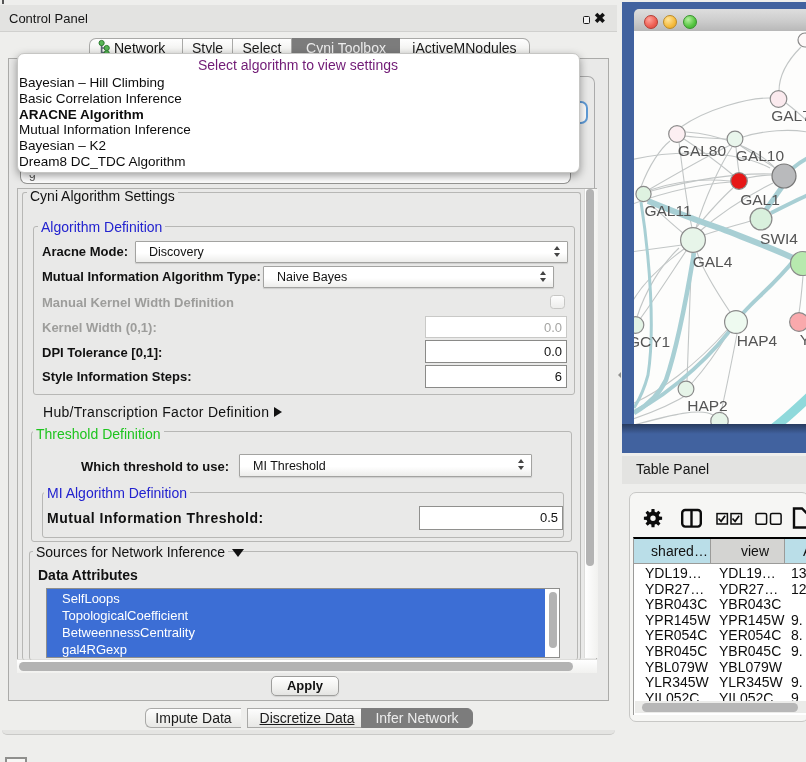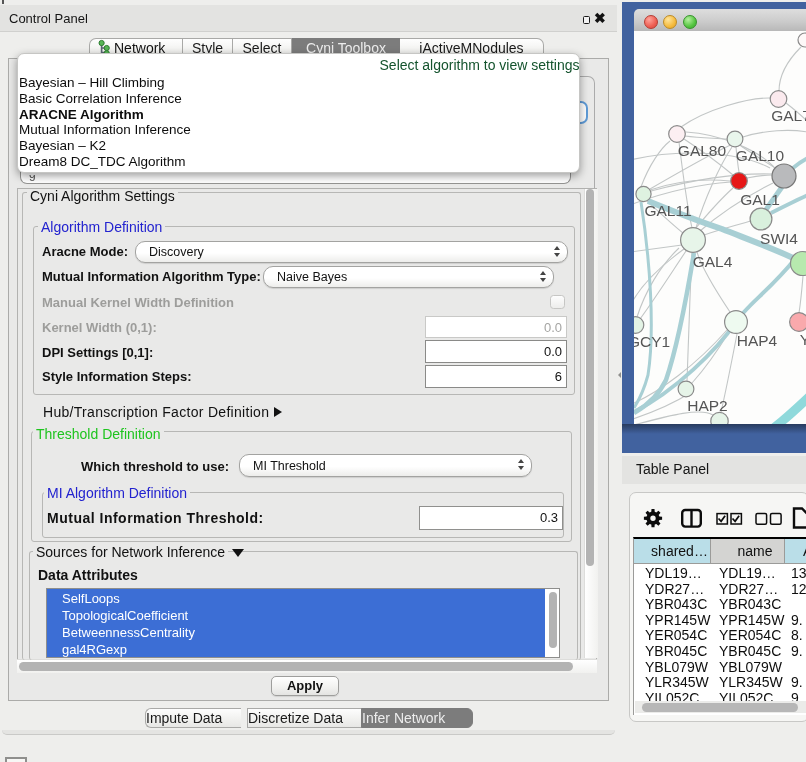--- a/index.html
+++ b/index.html
@@ -1,44 +1,44 @@
 <!DOCTYPE html>
 <html><head><meta charset="utf-8"><style>
 html,body{margin:0;padding:0}
 body{width:806px;height:762px;background:#eeeeec;font-family:"Liberation Sans",sans-serif;position:relative;overflow:hidden;font-size:13px;color:#111}
 .a{position:absolute}
 .b{font-weight:bold}
 .fs{position:absolute;border:1px solid #b7b7b5;border-radius:3px}
 .fl{position:absolute;background:#e9e9e8;padding:0 3px;font-size:14px;line-height:14px;white-space:nowrap}
-.combo{position:absolute;border:1px solid #a3a3a1;border-radius:10px;background:linear-gradient(180deg,#ffffff 0%,#ffffff 55%,#ededeb 100%);box-shadow:0 1px 1px rgba(0,0,0,0.12)}
+.combo{position:absolute;border:1px solid #a3a3a1;border-radius:1px;background:linear-gradient(180deg,#ffffff 0%,#ffffff 55%,#ededeb 100%);box-shadow:0 1px 1px rgba(0,0,0,0.12)}
 .combo .ct{position:absolute;left:13px;top:0;bottom:0;display:flex;align-items:center;font-size:12.5px;color:#111}
 .arr{position:absolute;width:0;height:0}
 .up{border-left:3.5px solid transparent;border-right:3.5px solid transparent;border-bottom:4.5px solid #444}
 .dn{border-left:3.5px solid transparent;border-right:3.5px solid transparent;border-top:4.5px solid #444}
 .tf{position:absolute;background:#fff;font-size:13px;text-align:right;line-height:21px;padding-right:4px;box-sizing:border-box}
 .lb{position:absolute;font-size:13px;line-height:13px;white-space:nowrap}
 .tab{position:absolute;top:38px;height:21px;background:linear-gradient(180deg,#fefefe,#f2f2f0 60%,#e9e9e7);border:1px solid #a9a9a7;box-sizing:border-box;font-size:14px;text-align:center;line-height:19px;color:#1a1a1a}
-.btab{position:absolute;top:707.5px;height:20.5px;background:linear-gradient(180deg,#fdfdfd,#f0f0ee 60%,#e7e7e5);border:1px solid #a9a9a7;box-sizing:border-box;font-size:14px;text-align:left;line-height:19px;color:#1a1a1a}
+.btab{position:absolute;top:707.5px;height:20.5px;background:linear-gradient(180deg,#fdfdfd,#f0f0ee 60%,#e7e7e5);border:1px solid #a9a9a7;box-sizing:border-box;font-size:14px;text-align:center;line-height:19px;color:#1a1a1a}
 .thumb{position:absolute;background:#b3b3b3;border-radius:4.5px}
 </style></head><body>
 
 <div class="a" style="left:2px;top:0;width:2px;height:4px;background:#555"></div>
 
 <div class="a" style="left:0;top:5px;width:617px;height:26px;background:#e3e3e1;border-bottom:1px solid #d0d0ce"></div>
 <div class="lb" style="left:9px;top:12px;font-size:13px;color:#151515">Control Panel</div>
 <div class="a" style="left:582.5px;top:15.5px;width:5.5px;height:6px;border:1.5px solid #1b1b1b;border-radius:1.5px;background:#f2f2f2"></div>
 <div class="lb b" style="left:594px;top:12px;font-size:14px;color:#111">✖</div>
 
 <div class="a" style="left:2px;top:730px;width:613px;height:4px;background:#e4e4e2;border-bottom:1px solid #c9c9c7;border-radius:0 0 7px 7px"></div>
 
 <div class="tab" style="left:89px;width:93px;border-radius:7px 0 0 0;border-right:none"></div>
 <div class="tab" style="left:182px;width:50px;border-right:none">Style</div>
 <div class="tab" style="left:232px;width:60px;">Select</div>
 <div class="tab" style="left:292px;width:108px;background:#7c7c7c;border-color:#7c7c7c;color:#ededed">Cyni Toolbox</div>
-<div class="tab" style="left:400px;width:144px;border-radius:0 7px 0 0;border-left:none">jActiveMNodules</div>
+<div class="tab" style="left:400px;width:130px;border-radius:0 7px 0 0;border-left:none">jActiveMNodules</div>
 <div class="lb" style="left:114px;top:42px;font-size:14px">Network</div>
 <svg class="a" style="left:97px;top:38px" width="16" height="18" viewBox="0 0 16 18">
  <path d="M4.6 6.5 L4.6 14.5 L9.5 14.5 M4.6 10 L9.5 10" stroke="#5a6472" stroke-width="1.6" fill="none"></path>
  <circle cx="4.6" cy="5" r="2.6" fill="#57b556" stroke="#2e7d32" stroke-width="1"></circle>
  <circle cx="9.7" cy="10" r="2.6" fill="#57b556" stroke="#2e7d32" stroke-width="1"></circle>
  <circle cx="9.7" cy="15.2" r="2.6" fill="#57b556" stroke="#2e7d32" stroke-width="1"></circle>
 </svg>
 
 <div class="a" style="left:8px;top:58px;width:601px;height:643px;background:#e9e9e8;border:1px solid #ababa9;box-sizing:border-box"></div>
 
@@ -72,21 +72,21 @@
  <i class="arr up" style="left:276px;top:4px"></i>
     <i class="arr dn" style="left:276px;top:11px"></i>
   </div>
 
 <div class="lb b" style="left:42px;top:296px;color:#9d9d9b">Manual Kernel Width Definition</div>
 <div class="a" style="left:550px;top:295px;width:13px;height:12px;border:1px solid #c6c6c4;border-radius:3.5px;background:linear-gradient(180deg,#fdfdfd,#ededeb)"></div>
 
 <div class="lb b" style="left:42px;top:321px;color:#9d9d9b">Kernel Width (0,1):</div>
 <div class="tf" style="left:425px;top:316px;width:142px;height:22px;border:1px solid #c9c9c7;color:#a5a5a3">0.0</div>
 
-<div class="lb b" style="left:42px;top:346px">DPI Settings [0,1]:</div>
+<div class="lb b" style="left:42px;top:346px">DPI Tolerance [0,1]:</div>
 <div class="tf" style="left:425px;top:340px;width:142px;height:23px;border:1px solid #8a8a88;color:#111">0.0</div>
 
 <div class="lb b" style="left:42px;top:370px">Style Information Steps:</div>
 <div class="tf" style="left:425px;top:365px;width:142px;height:23px;border:1px solid #8a8a88;color:#111">6</div>
 
 <div class="lb" style="left:43px;top:406px;font-size:14px;letter-spacing:0.3px">Hub/Transcription Factor Definition</div>
 <div class="arr a" style="left:274px;top:407px;border-top:5.5px solid transparent;border-bottom:5.5px solid transparent;border-left:8px solid #111"></div>
 
 <div class="fs" style="left:31px;top:431px;width:539px;height:109px"></div>
 <div class="fl" style="left:33px;top:427px;color:#1ec41e">Threshold Definition</div>
@@ -95,44 +95,44 @@
 <div class="combo" style="left:239px;top:454px;width:291px;height:21px">
     <span class="ct">MI Threshold</span>
  <i class="arr up" style="left:278px;top:4px"></i>
     <i class="arr dn" style="left:278px;top:11px"></i>
   </div>
 
 <div class="fs" style="left:42px;top:492px;width:520px;height:44px"></div>
 <div class="fl" style="left:44px;top:486px;color:#2222cf">MI Algorithm Definition</div>
 
 <div class="lb b" style="left:47px;top:512px;font-size:14px;letter-spacing:0.5px">Mutual Information Threshold:</div>
-<div class="tf" style="left:419px;top:506px;width:144px;height:24px;border:1px solid #90908e;color:#111;line-height:22px">0.3</div>
+<div class="tf" style="left:419px;top:506px;width:144px;height:24px;border:1px solid #90908e;color:#111;line-height:22px">0.5</div>
 
 <div class="fs" style="left:29px;top:551px;width:547px;height:108px;border-bottom:none"></div>
 <div class="fl" style="left:33px;top:545px;color:#111">Sources for Network Inference</div>
 <div class="arr a" style="left:232px;top:549px;border-left:6.5px solid transparent;border-right:6.5px solid transparent;border-top:8px solid #111"></div>
 
 <div class="lb b" style="left:38px;top:569px;font-size:14px">Data Attributes</div>
 <div class="a" style="left:46px;top:588px;width:514px;height:70px;border:1px solid #8e8e8c;background:#fff;box-sizing:border-box">
  <div class="a" style="left:0;top:0;width:498px;height:68px;background:#3c6ed5"></div>
  <div class="a" style="left:15px;top:1px;width:480px;line-height:17px;font-size:13px;color:#fff">SelfLoops<br>TopologicalCoefficient<br>BetweennessCentrality<br>gal4RGexp</div>
  <div class="thumb" style="left:501.5px;top:2.5px;width:8.5px;height:56px"></div>
 </div>
 
 <div class="a" style="left:271px;top:676px;width:66px;height:18px;border:1px solid #9e9e9c;border-radius:5px;background:linear-gradient(180deg,#ffffff,#f2f2f0 55%,#e4e4e2);text-align:center;line-height:17px;font-size:13px;font-weight:bold;color:#111;box-shadow:0 1px 1px rgba(0,0,0,0.1)">Apply</div>
 
 <div class="btab" style="left:145px;width:96px;border-radius:6px 0 0 6px;border-right:none">Impute Data</div>
-<div class="btab" style="left:247px;width:120px;">Discretize Data</div>
+<div class="btab" style="left:247px;width:120px;text-decoration:underline;">Discretize Data</div>
 <div class="btab" style="left:361px;width:112px;background:#7c7c7c;border-color:#7c7c7c;color:#ededed;border-radius:0 6px 6px 0">Infer Network</div>
 
 <div class="a" style="left:16.5px;top:52.5px;width:563px;height:120px;background:#fff;border:1px solid #c6c6c4;box-sizing:border-box;border-radius:7px;box-shadow:0 3px 9px rgba(0,0,0,0.38);z-index:20"></div>
 <div class="a" style="left:20px;top:172px;width:551px;height:12px;background:#fff;border:1px solid #949492;border-top:none;border-radius:0 0 7px 7px;box-sizing:border-box;z-index:19"></div>
 <div class="a" style="left:20px;top:187.5px;width:575px;height:1px;background:#b0b0ae"></div>
 <div class="a" style="left:29px;top:175px;width:7px;height:6px;overflow:hidden;z-index:19;color:#555;font-size:12px"><span style="position:relative;top:-8px">g</span></div>
-<div class="a" style="left:16.5px;top:57px;width:563px;text-align:right;font-size:14px;color:#14532d;z-index:21">Select algorithm to view settings</div>
+<div class="a" style="left:16.5px;top:57px;width:563px;text-align:center;font-size:14px;color:#701a75;z-index:21">Select algorithm to view settings</div>
 <div class="a" style="left:19px;top:75px;line-height:15.8px;font-size:13.5px;color:#0c0c0c;z-index:21">Bayesian – Hill Climbing<br>Basic Correlation Inference<br><b>ARACNE Algorithm</b><br>Mutual Information Inference<br>Bayesian – K2<br>Dream8 DC_TDC Algorithm</div>
 
 <div class="arr a" style="left:617.5px;top:372px;border-top:3px solid transparent;border-bottom:3px solid transparent;border-right:3.5px solid #8f8f8d"></div>
 
 <div class="a" style="left:5px;top:757px;width:18px;height:12px;border:2px solid #8f8f8d;background:#f7f7f5"></div>
 
 <div class="a" style="left:622px;top:2px;width:184px;height:451px;background:#41629f"></div>
 
 <div class="a" style="left:634px;top:9px;width:172px;height:22px;background:linear-gradient(180deg,#dedede,#cccccc 55%,#b8b8b8);border-bottom:1px solid #8d8d8d;border-radius:5px 0 0 0"></div>
 <div class="a" style="left:643.5px;top:14.5px;width:12px;height:12px;border-radius:50%;background:radial-gradient(circle at 35% 30%,#ffa39a,#ee5f53 60%,#d8473c);border:0.5px solid #b53c33"></div>
@@ -236,20 +236,20 @@
   <rect x="126" y="13.6" width="10.6" height="10.6" rx="1.5"></rect>
   <rect x="140.5" y="13.6" width="10.6" height="10.6" rx="1.5"></rect>
  </g>
  <path d="M88.5 18.5 l2.6 2.8 4-5.6" stroke="#0c0c0c" stroke-width="1.7" fill="none"></path>
  <path d="M102.5 18.5 l2.6 2.8 4-5.6" stroke="#0c0c0c" stroke-width="1.7" fill="none"></path>
  <path d="M164 8.5 h8 l6 6 v13 h-14 z" fill="none" stroke="#0c0c0c" stroke-width="2.4"></path>
 </svg>
 
 <div class="a" style="left:633px;top:537px;width:173px;height:176px;background:#fff;border-left:1px solid #9b9b99;border-top:2px solid #000000;overflow:hidden">
  <div class="a" style="left:0;top:0;width:76px;height:24px;background:#badee8;border-right:1px solid #9b9b99;border-bottom:1px solid #9b9b99;text-align:center;line-height:24px;font-size:14px;text-indent:15px">shared…</div>
- <div class="a" style="left:77px;top:0;width:73px;height:24px;background:#d4d4d2;border-right:1px solid #9b9b99;border-bottom:1px solid #9b9b99;text-align:center;line-height:24px;font-size:14px;text-indent:15px">name</div>
+ <div class="a" style="left:77px;top:0;width:73px;height:24px;background:#d4d4d2;border-right:1px solid #9b9b99;border-bottom:1px solid #9b9b99;text-align:center;line-height:24px;font-size:14px;text-indent:15px">view</div>
  <div class="a" style="left:151px;top:0;width:22px;height:24px;background:#badee8;border-bottom:1px solid #9b9b99;line-height:24px;font-size:14px;text-indent:18px">A</div>
  <div class="a" style="left:11px;top:27px;line-height:15.6px;font-size:14px;color:#0e0e0e">YDL19…<br>YDR27…<br>YBR043C<br>YPR145W<br>YER054C<br>YBR045C<br>YBL079W<br>YLR345W<br>YIL052C</div>
  <div class="a" style="left:85px;top:27px;line-height:15.6px;font-size:14px;color:#0e0e0e">YDL19…<br>YDR27…<br>YBR043C<br>YPR145W<br>YER054C<br>YBR045C<br>YBL079W<br>YLR345W<br>YIL052C</div>
  <div class="a" style="left:157px;top:27px;line-height:15.6px;font-size:14px;color:#0e0e0e">13<br>12<br>&nbsp;<br>9.<br>8.<br>9.<br>&nbsp;<br>9.<br>9.</div>
  <div class="a" style="left:1px;top:162px;width:172px;height:12px;background:#ebebe9"></div>
  <div class="thumb" style="left:8px;top:164px;width:156px;height:8.5px;background:#b7b7b7"></div>
 </div>
 
 </body></html>

